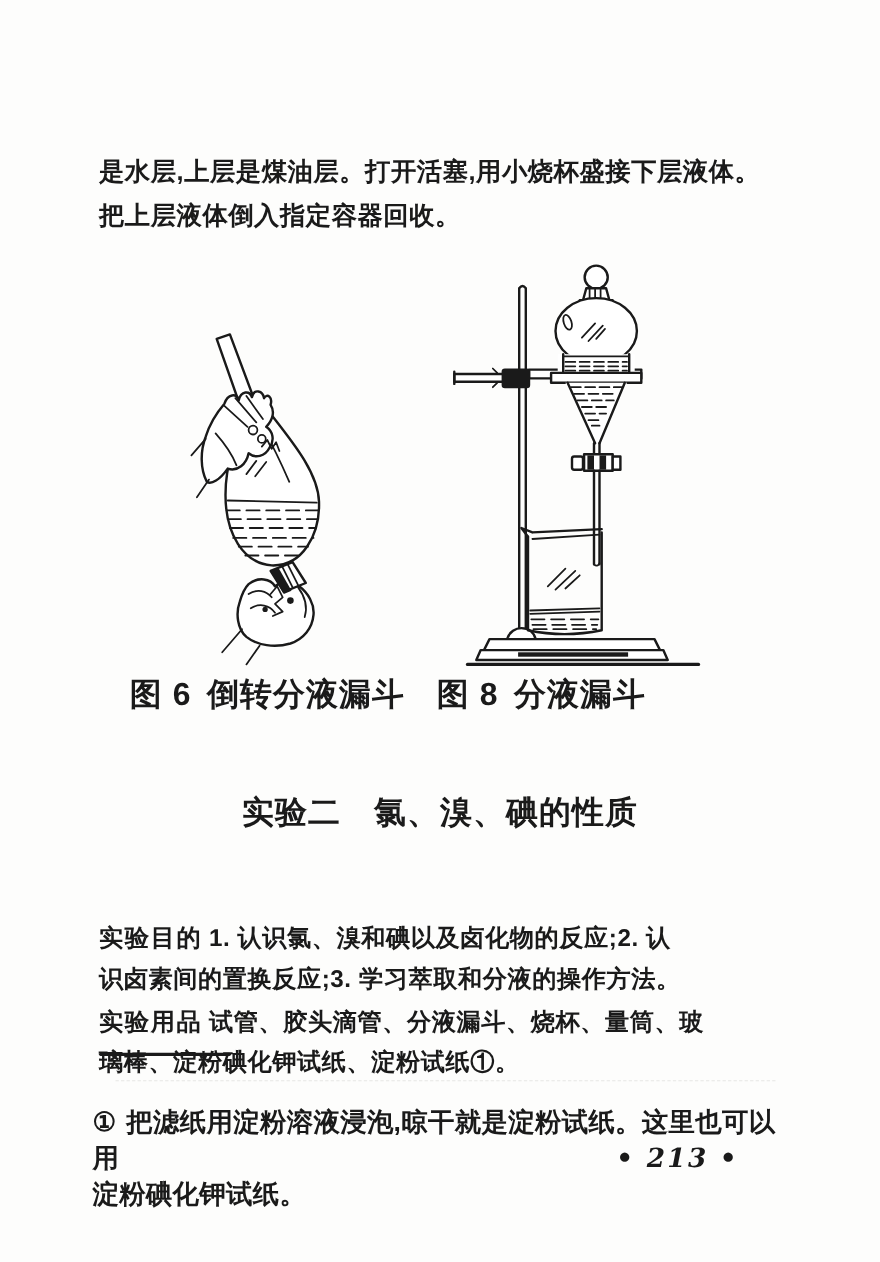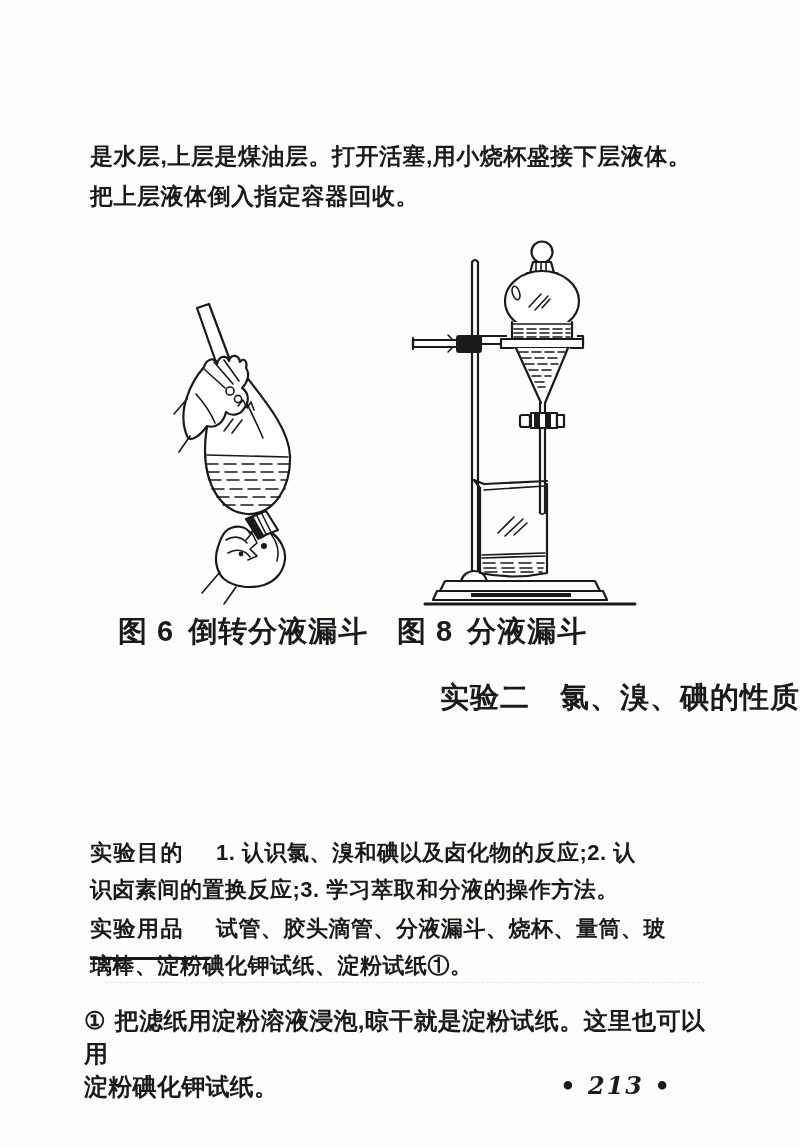--- a/index.html
+++ b/index.html
@@ -18,49 +18,49 @@
     font-size: 23px; line-height: 40px; letter-spacing: 0.5px;
     font-weight: 700; white-space: pre-line;
   }
   .caption {
     top: 612px; font-size: 29px; font-weight: 700; letter-spacing: 1px;
   }
   .caption .cap-label { margin-right: 14px; }
   .cap6 { left: 118px; }
   .cap7 { left: 397px; }
   .heading {
-    top: 678px; left: 0; width: 800px; text-align: right;
+    top: 719px; left: 0; width: 800px; text-align: center;
     font-size: 29px; font-weight: 900; letter-spacing: 1px;
   }
   .para {
     left: 90px; width: 645px;
     font-size: 22px; line-height: 37px; letter-spacing: 0.5px;
     font-weight: 600; text-indent: 50px; white-space: pre-line;
   }
   .p-purpose { top: 797px; }
   .p-supplies { top: 873px; }
-  .para .lead { font-weight: 900; margin-right: 32px; letter-spacing: 1.5px; }
+  .para .lead { font-weight: 900; margin-right: 6px; letter-spacing: 1.5px; }
   .fn-divider {
     top: 957px; left: 90px; width: 120px; height: 3px;
     background: #1a1a1a; border-radius: 2px;
   }
   .scan-artifact-line {
     top: 982px; left: 105px; width: 600px; height: 0;
     border-top: 1px dashed #e6e6e4;
   }
   .footnote {
     top: 971px; left: 84px; width: 640px;
     font-size: 24px; line-height: 33px; letter-spacing: 0.3px;
     font-weight: 600; text-indent: 40px; white-space: pre-line;
   }
   .footnote .fn-marker { margin-right: 9px; }
   .page-number {
     top: 1038px; left: 556px; width: 120px; text-align: center;
     font-family: "DejaVu Serif", serif; font-style: italic; font-weight: 700;
-    font-size: 24px; letter-spacing: 2px; margin-top: 33px;
+    font-size: 24px; letter-spacing: 2px;
   }
 
   
   .fig6 { top: 300px; left: 138px; }
   .fig7 { top: 236px; left: 395px; }
   svg .ink { stroke: #1a1a1a; fill: none; stroke-width: 2.2;
              stroke-linecap: round; stroke-linejoin: round; }
   svg .thin { stroke-width: 1.6; }
   svg .fillw { fill: #ffffff; }
   svg .solid { fill: #1a1a1a; stroke: none; }

